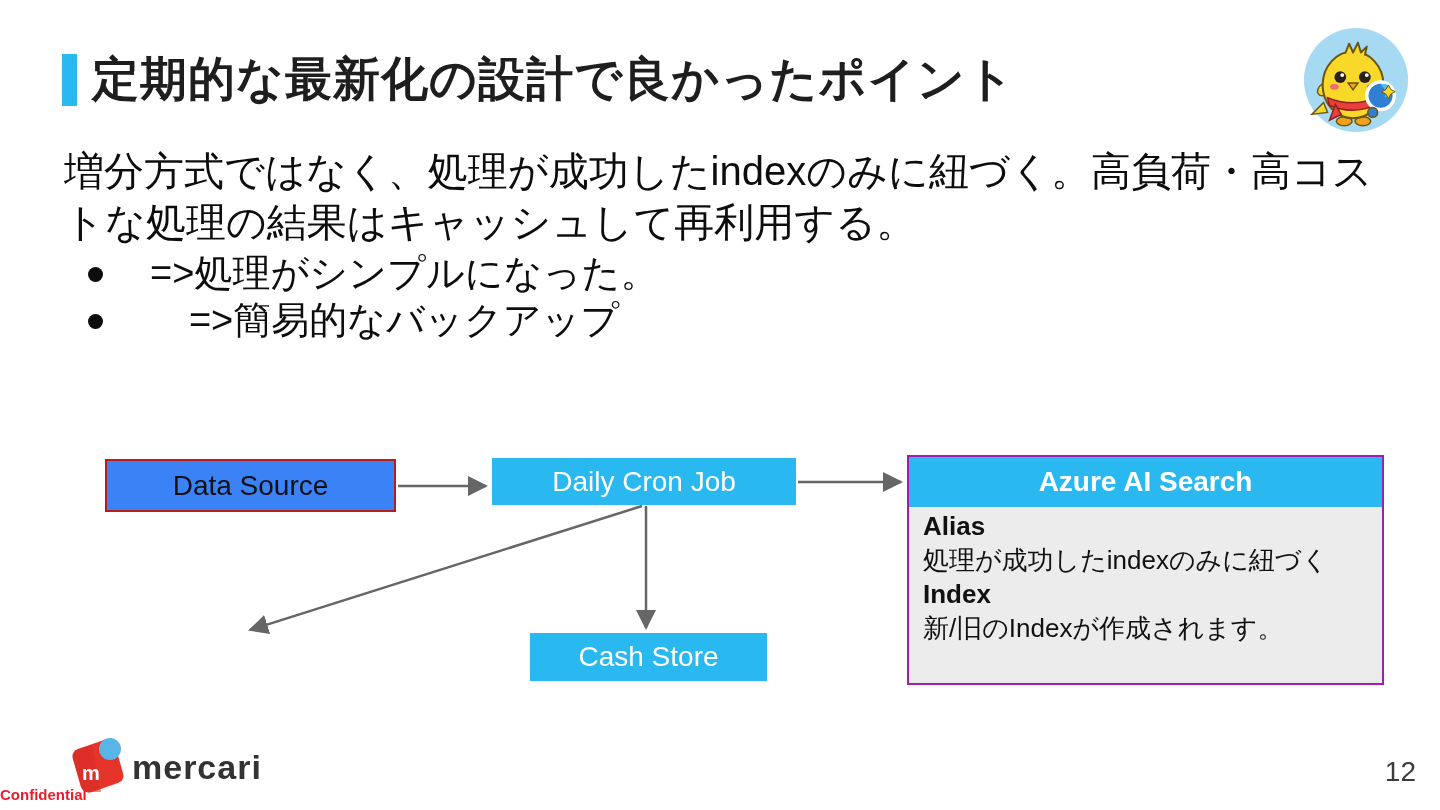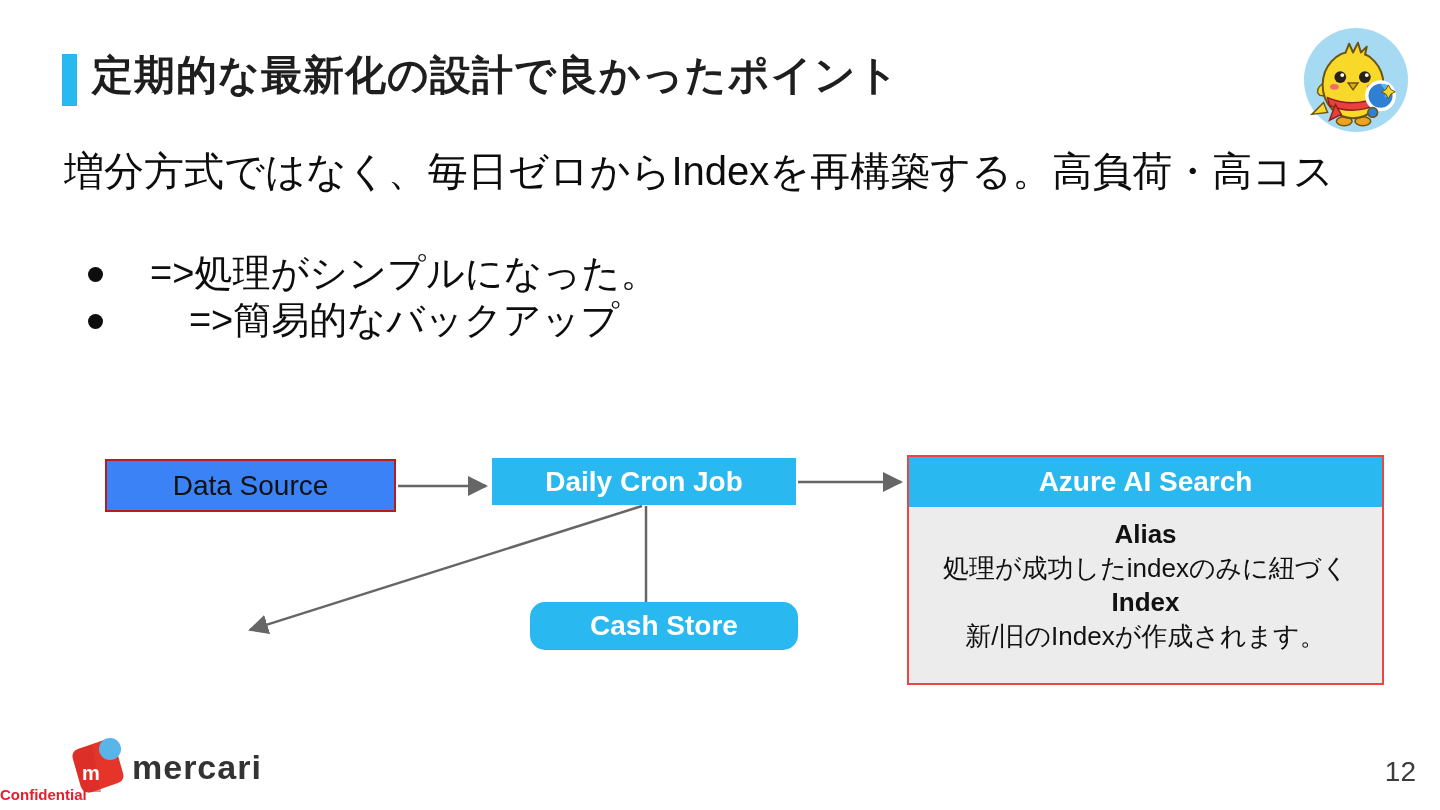--- a/index.html
+++ b/index.html
@@ -9,21 +9,21 @@
     position:relative; width:1440px; height:810px;
     background:#ffffff; overflow:hidden; margin:0 auto;
   }
   
   .title-bar {
     position:absolute; left:62px; top:54px; width:15px; height:52px;
     background:#29b8f0;
   }
   .slide-title {
     position:absolute; left:92px; top:48px;
-    font-size:41px; font-weight:bold; color:#1e1e1e;
+    font-size:47px; font-weight:bold; color:#1e1e1e;
     letter-spacing:1px; white-space:nowrap;
   }
   .avatar { position:absolute; left:1302px; top:26px; width:108px; height:108px; }
   
   .body-text {
     position:absolute; left:64px; top:146px;
     font-size:40px; color:#0d0d0d; line-height:51px; white-space:nowrap;
   }
   .bullets {
     position:absolute; left:88px; top:250px;
@@ -36,35 +36,35 @@
   }
   
   .node {
     position:absolute; display:flex; align-items:center; justify-content:center;
     font-size:28px;
   }
   .node.gray {
     background:#3b82f6; border:2px solid #b91c1c; color:#111;
   }
   .node.cyan {
-    background:#29b8f0; color:#ffffff; font-weight:bold;
+    background:#29b8f0; color:#ffffff; font-weight:normal;
   }
   .n-data-source   { left:105px; top:459px; width:291px; height:53px; }
   .n-daily-cron    { left:492px; top:458px; width:304px; height:47px; }
   .n-embedding     { left:105px; top:634px; width:291px; height:47px; }
-  .n-cash-store    { left:530px; top:602px; width:268px; height:48px;border-radius:15px; }
+  .n-cash-store    { left:530px; top:633px; width:237px; height:48px; }
   .n-azure {
     position:absolute; left:907px; top:455px; width:477px; height:230px;
-    background:#ececec; border:2px solid #ef4444;
+    background:#ececec; border:2px solid #a21caf;
   }
   .n-azure .azure-header {
     height:50px; background:#29b8f0; color:#fff; font-weight:bold; font-size:28px;
     display:flex; align-items:center; justify-content:center;
   }
-  .n-azure .azure-body { padding:10px 14px 0 14px; font-size:26px; line-height:34px; color:#111;text-align:center; }
+  .n-azure .azure-body { padding:2px 14px 0 14px; font-size:26px; line-height:34px; color:#111; }
   .n-azure .azure-body .term { font-weight:bold; }
   .edges { position:absolute; left:0; top:0; width:1440px; height:810px; pointer-events:none; }
   
   .logo { position:absolute; left:64px; top:735px; width:200px; height:60px; }
   .confidential {
     position:absolute; left:0; top:770px; width:1440px; text-align:left;
     font-size:15px; font-weight:bold; color:#ea1c2c;margin-top:16px;
   }
   .page-number {
     position:absolute; left:1340px; top:756px; width:76px; text-align:right;
@@ -107,21 +107,22 @@
       <path d="M34 80 L28 96 L40 90 Z" fill="#e8413c" stroke="#8f1f1b" stroke-width="1.5"></path>
 
       <circle cx="80" cy="71" r="14" fill="#2f7fd4" stroke="#ffffff" stroke-width="3.5"></circle>
       <path d="M80 60 Q87 64 84 73 Q93 70 89 62 Q85 57 80 60 Z" fill="#5bb8f0"></path>
       <path d="M88 60 l2.4 4.6 4.6 2.4 -4.6 2.4 -2.4 4.6 -2.4 -4.6 -4.6 -2.4 4.6 -2.4 Z" fill="#f8d828" stroke="#6b5410" stroke-width="1"></path>
       <circle cx="72" cy="88" r="5" fill="#2f7fd4" stroke="#6b5410" stroke-width="1.5"></circle>
     </svg>
   </div>
 
   <div class="body-text">
-    <div>増分方式ではなく、毎日ゼロからIndexを再構築する。高負荷・高コス</div>
+    <div>増分方式ではなく、処理が成功したindexのみに紐づく。高負荷・高コス</div>
+    <div>トな処理の結果はキャッシュして再利用する。</div>
   </div>
 
   <ul class="bullets">
     <li>=&gt;処理がシンプルになった。</li>
     <li>=&gt;簡易的なバックアップ</li>
   </ul>
 
   <svg class="edges">
     <defs>
       <marker id="arrow" viewBox="0 0 10 10" refX="9" refY="5" markerWidth="8" markerHeight="8" orient="auto-start-reverse">

